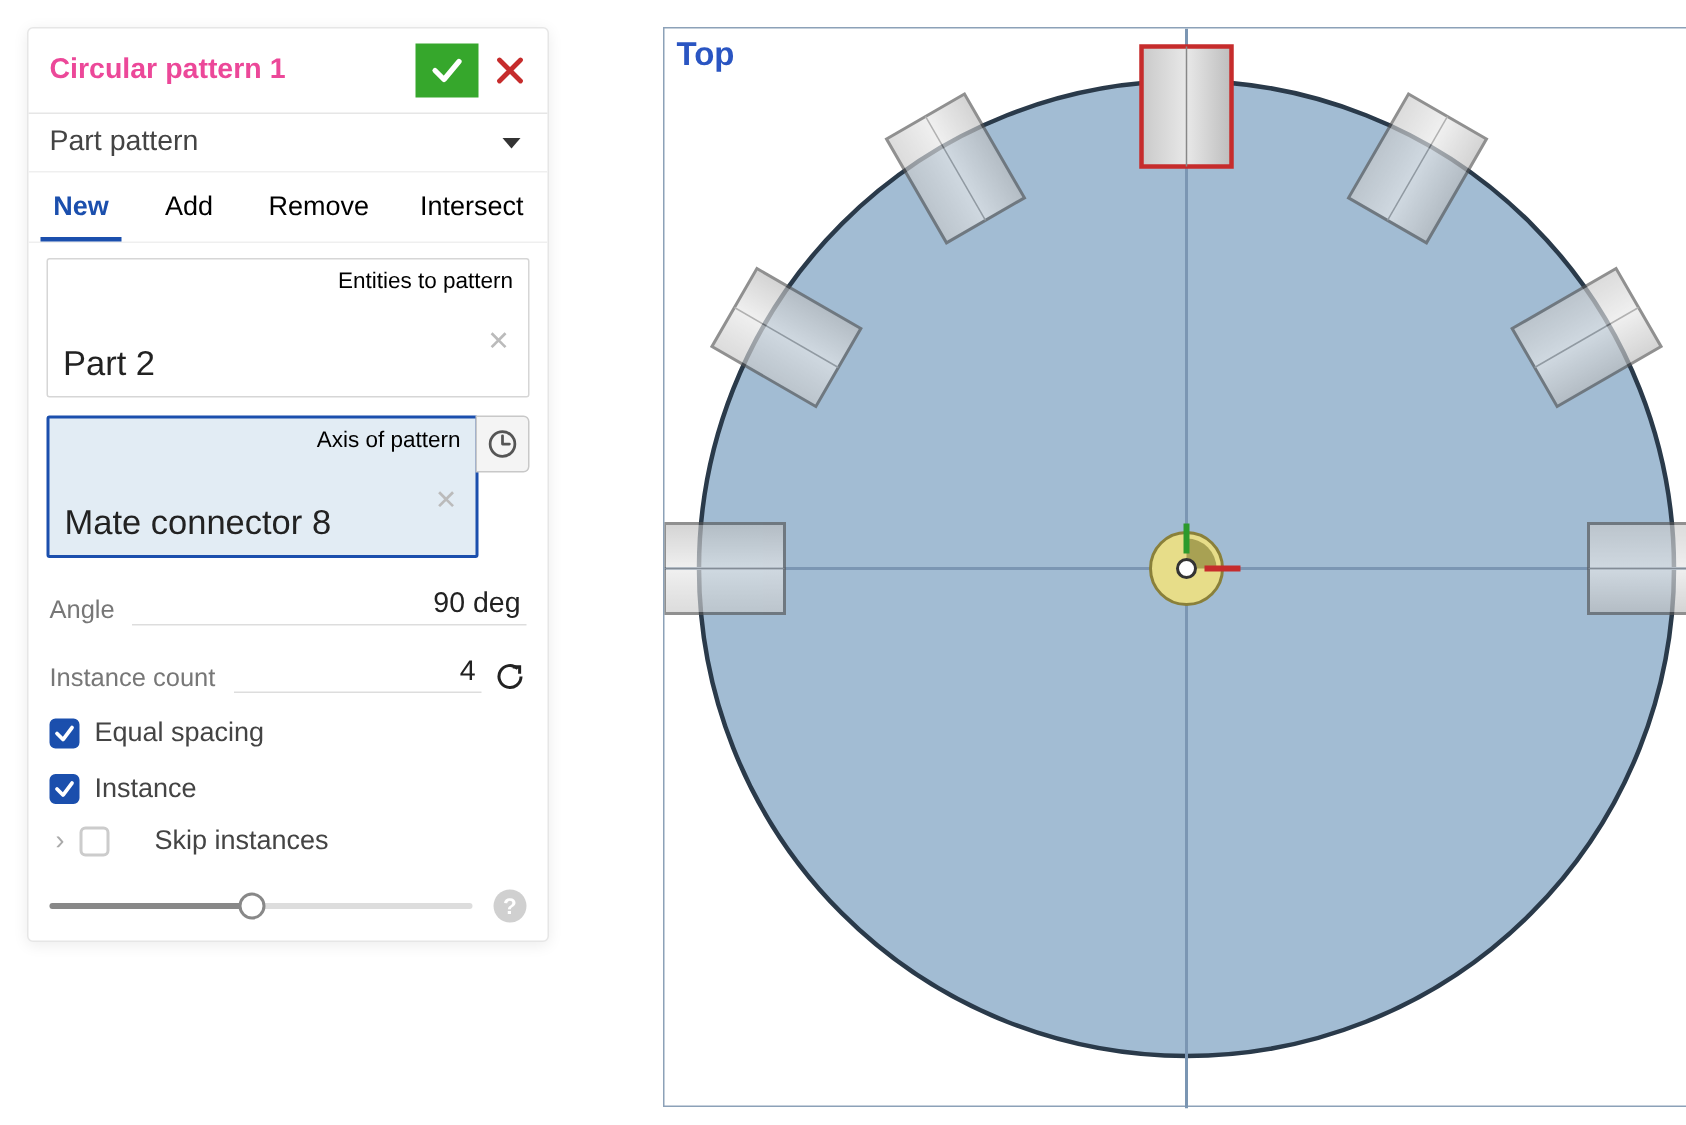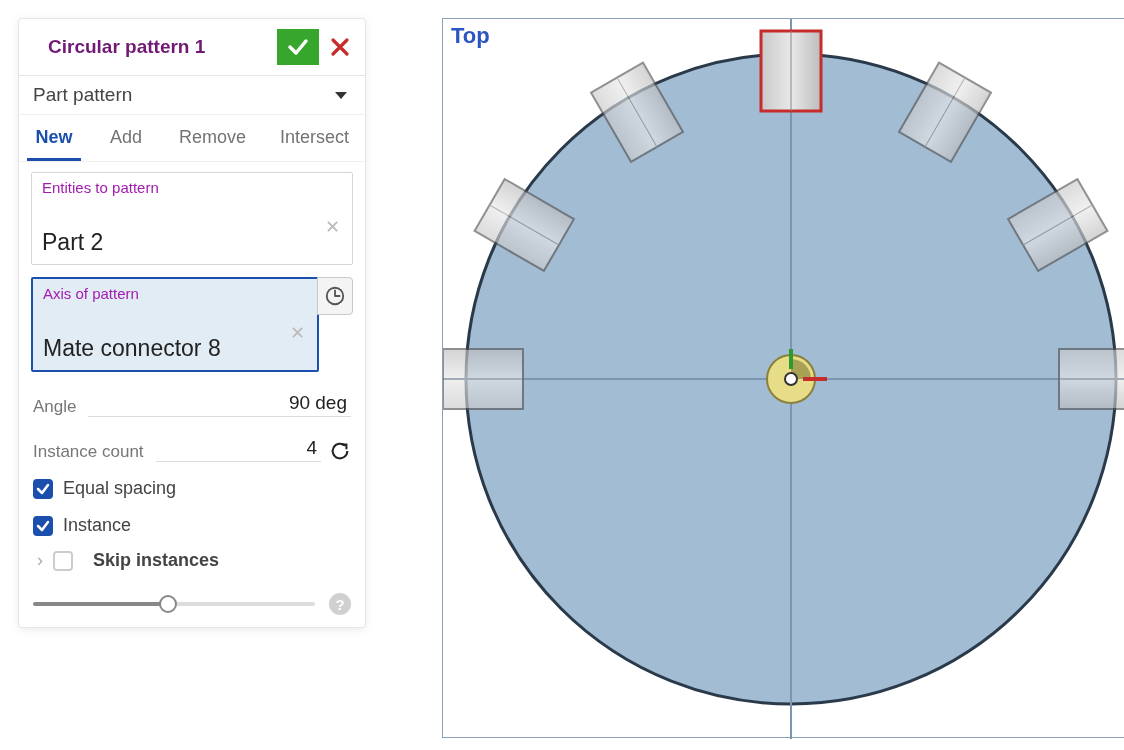--- a/index.html
+++ b/index.html
@@ -24,22 +24,21 @@
   .panel-header {
     display: flex;
     align-items: center;
     padding: 10px 10px 10px 14px;
     border-bottom: 1px solid #e6e6e6;
   }
   .panel-title {
     flex: 1;
     font-size: 19px;
     font-weight: 600;
-    color: #701a75;
-    margin-left: 15px;
+    color: #ec4899;
   }
   .accept-btn {
     width: 42px;
     height: 36px;
     background: #36a72c;
     display: flex;
     align-items: center;
     justify-content: center;
     cursor: pointer;
     margin-right: 6px;
@@ -75,41 +74,42 @@
   }
   .tabs {
     display: flex;
     padding: 0 8px;
     border-bottom: 1px solid #efefef;
     gap: 18px;
   }
   .tab {
     padding: 12px 8px 10px 8px;
     font-size: 18px;
-    color: #737373;
+    color: #000000;
     cursor: pointer;
     border-bottom: 3px solid transparent;
     flex: 1;
     text-align: center;
   }
   .tab.active {
     color: #1b4fad;
     font-weight: 600;
     border-bottom-color: #1b4fad;
   }
   .field-block {
     margin: 10px 12px 0 12px;
     border: 1px solid #d6d6d6;
     border-radius: 2px;
     background: #fff;
   }
   .field-label {
     font-size: 15px;
-    color: #a21caf;
+    color: #000000;
     padding: 6px 10px 0 10px;
+    text-align: right;
   }
   .field-value-row {
     display: flex;
     align-items: center;
     padding: 2px 10px 8px 10px;
   }
   .field-value {
     flex: 1;
     font-size: 23px;
     color: #222;
@@ -359,21 +359,21 @@
       <svg width="14" height="14" viewBox="0 0 14 14">
           <path d="M2 7 L6 11 L12 3" stroke="#fff" stroke-width="2.5" fill="none" stroke-linecap="round" stroke-linejoin="round"></path>
         </svg>
     </div>
     <div class="check-label">Instance</div>
   </div>
 
   <div class="expand-row">
     <div class="chev">›</div>
     <div class="checkbox empty"></div>
-    <div class="check-label" style="margin-left:10px;font-weight:bold;">Skip instances</div>
+    <div class="check-label" style="margin-left:20px;">Skip instances</div>
   </div>
 
   <div class="slider-row">
     <div class="slider">
       <div class="slider-fill"></div>
       <div class="slider-thumb"></div>
     </div>
     <div class="help-icon">?</div>
   </div>
 

